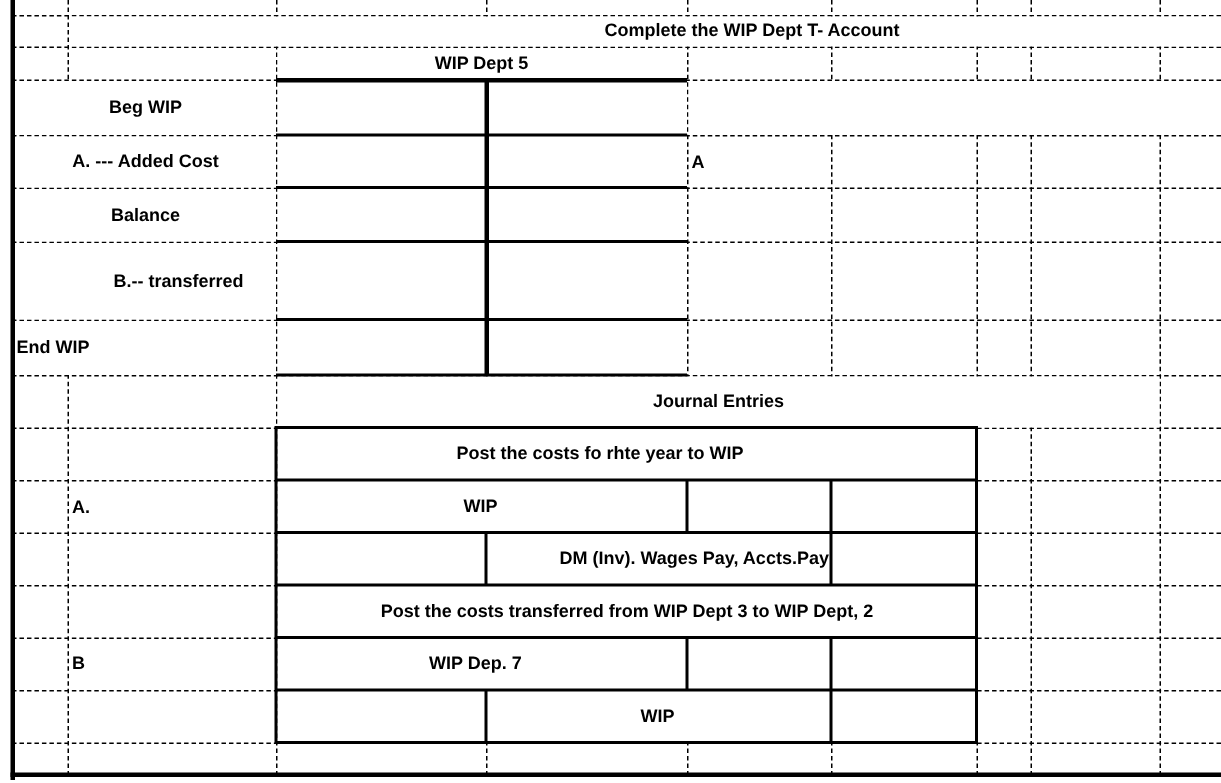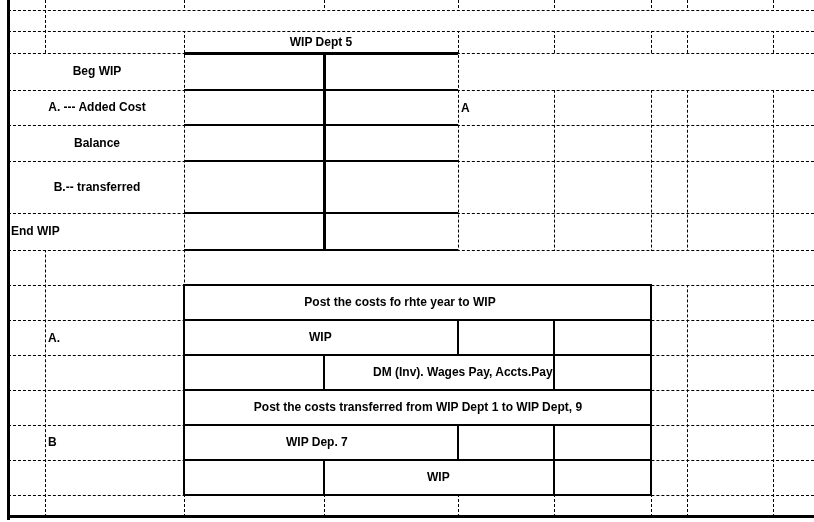--- a/index.html
+++ b/index.html
@@ -91,48 +91,50 @@
 
   <div class="vm" style="left:457px; top:425px; height:35px;"></div>
   <div class="vm" style="left:553px; top:425px; height:35px;"></div>
 
   <div class="vm" style="left:323px; top:460px; height:35px;"></div>
   <div class="vm" style="left:553px; top:460px; height:35px;"></div>
 
   <div class="vs" style="left:7px; top:0; height:520px;"></div>
   <div class="hs" style="left:7px; top:515px; width:807px;"></div>
 
+  <div class="txt" style="left:403px; top:13px;">Complete the WIP Dept T- Account</div>
   <div class="txt c" style="left:184px; top:35px; width:274px;">WIP  Dept 5</div>
 
   <div class="txt c" style="left:10px; top:100px; width:174px;">A. --- Added Cost</div>
   <div class="txt c" style="left:10px; top:64px; width:174px;">Beg WIP</div>
   <div class="txt c" style="left:10px; top:136px; width:174px;">Balance</div>
-  <div class="txt c" style="left:10px; top:180px; width:174px;">B.-- transferred</div>
+  <div class="txt c" style="left:10px; top:180px; width:174px;padding-left:22px;">B.-- transferred</div>
   <div class="txt" style="left:11px; top:224px;">End WIP</div>
   <div class="txt" style="left:461px; top:101px;">A</div>
 
   <div class="cell" style="left:186px; top:55px; width:136px; height:33px;"></div>
   <div class="cell" style="left:327px; top:55px; width:130px; height:33px;"></div>
   <div class="cell" style="left:186px; top:92px; width:136px; height:31px;"></div>
   <div class="cell" style="left:327px; top:92px; width:130px; height:31px;"></div>
   <div class="cell" style="left:186px; top:127px; width:136px; height:32px;"></div>
   <div class="cell" style="left:327px; top:127px; width:130px; height:32px;"></div>
   <div class="cell" style="left:186px; top:163px; width:136px; height:48px;"></div>
   <div class="cell" style="left:327px; top:163px; width:130px; height:48px;"></div>
   <div class="cell" style="left:186px; top:215px; width:136px; height:33px;"></div>
   <div class="cell" style="left:327px; top:215px; width:130px; height:33px;"></div>
 
+  <div class="txt c" style="left:184px; top:260px; width:590px;">Journal Entries</div>
 
   <div class="txt c" style="left:184px; top:295px; width:432px;">Post the costs fo rhte year to WIP</div>
   <div class="txt" style="left:48px; top:331px;">A.</div>
   <div class="txt" style="left:309px; top:330px;">WIP</div>
   <div class="cell" style="left:460px; top:322px; width:92px; height:31px;"></div>
   <div class="txt" style="left:337px; top:365px;margin-left:36px;">DM (Inv). Wages Pay, Accts.Pay</div>
   <div class="cell" style="left:556px; top:357px; width:93px; height:31px;"></div>
 
-  <div class="txt c" style="left:184px; top:400px; width:468px;">Post the costs transferred from WIP Dept 1 to WIP Dept, 9</div>
+  <div class="txt c" style="left:184px; top:400px; width:468px;">Post the costs transferred from WIP Dept 3 to WIP Dept, 2</div>
   <div class="txt" style="left:48px; top:435px;">B</div>
   <div class="txt" style="left:286px; top:435px;">WIP Dep. 7</div>
   <div class="cell" style="left:460px; top:427px; width:92px; height:31px;"></div>
   <div class="txt" style="left:427px; top:470px;">WIP</div>
   <div class="cell" style="left:556px; top:462px; width:93px; height:31px;"></div>
 
 </div>
 
 </body></html>

